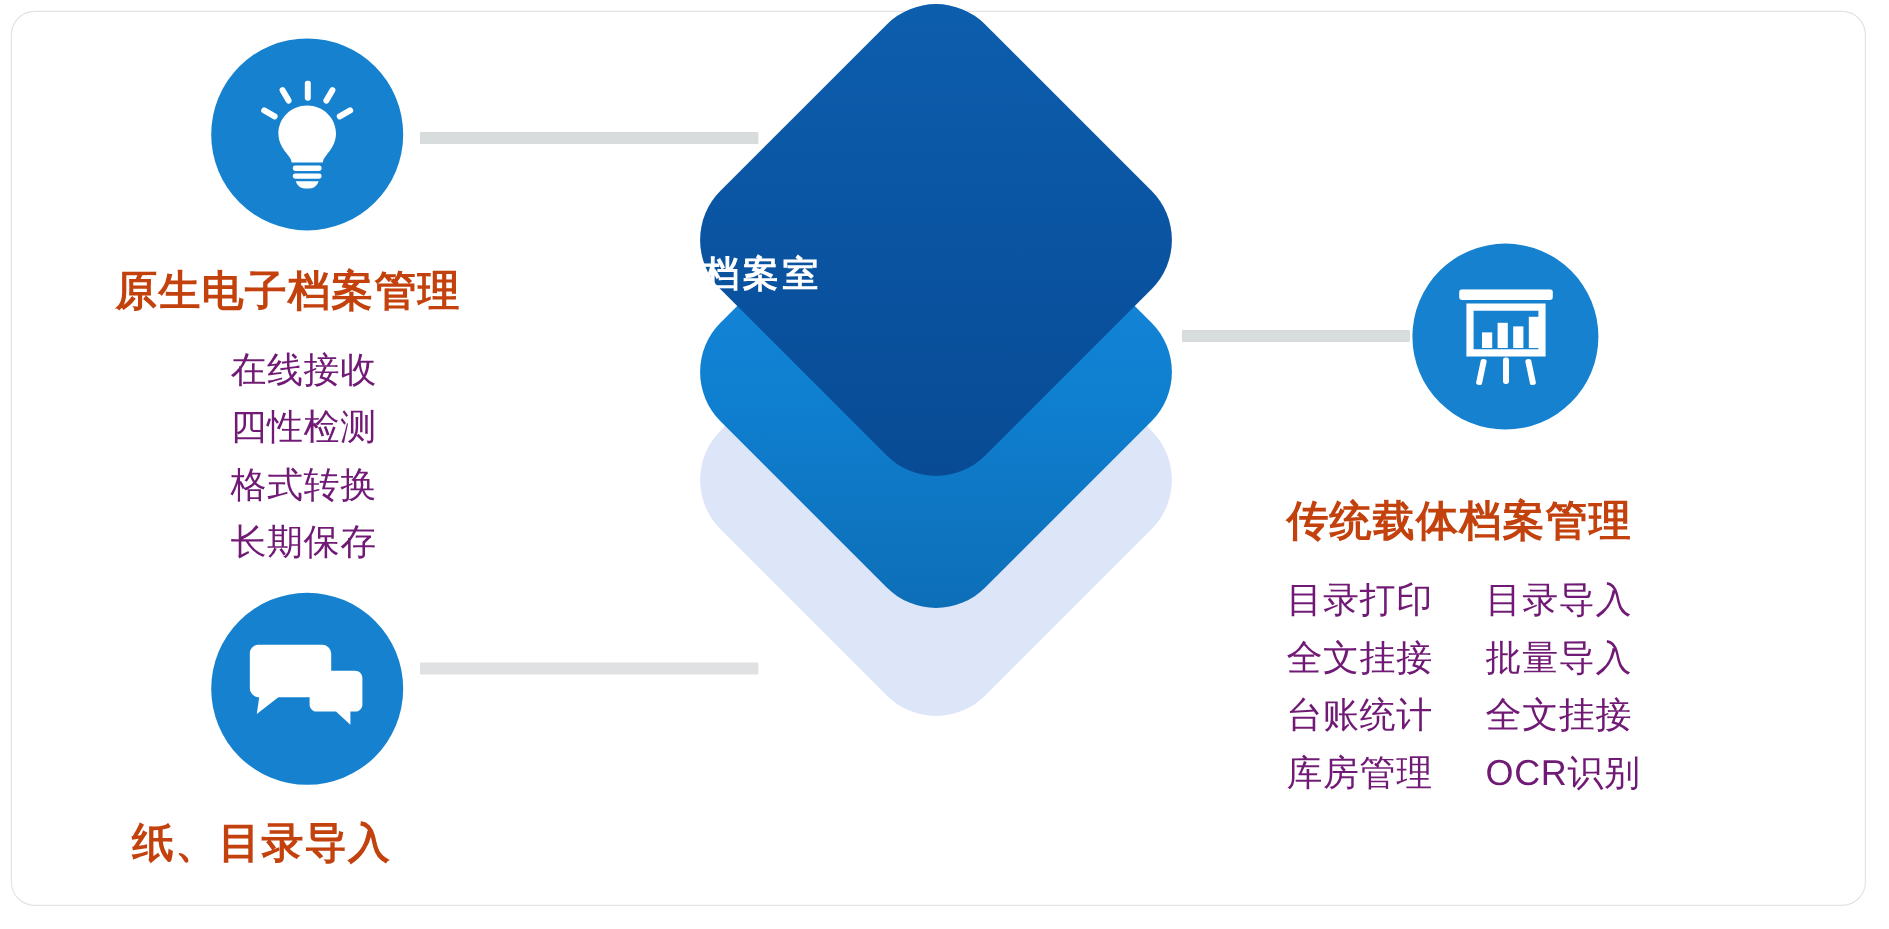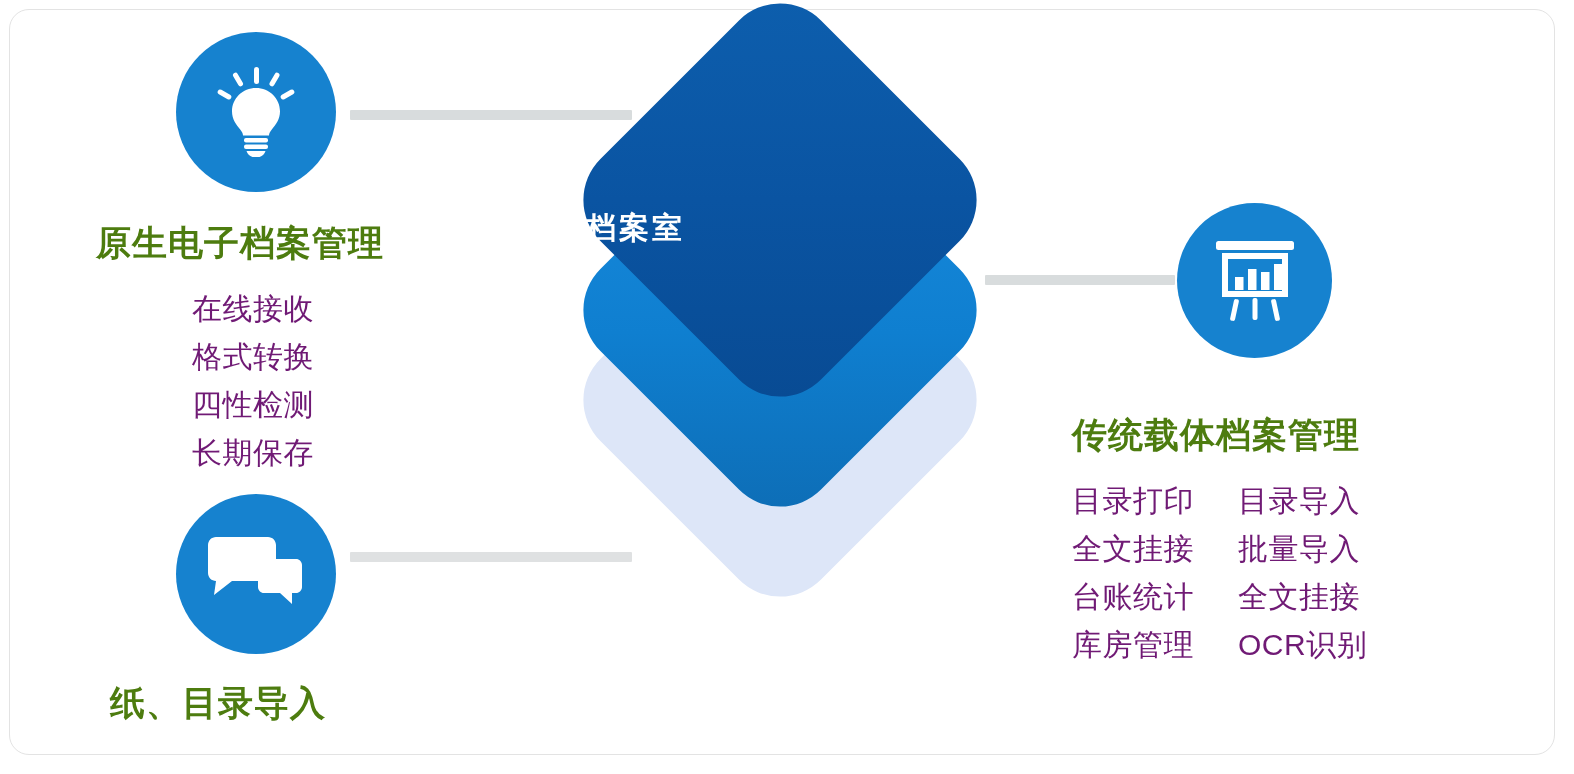--- a/index.html
+++ b/index.html
@@ -80,21 +80,21 @@
     color: #ffffff;
     font-size: 30px;
     font-weight: bold;
     letter-spacing: 3px;
     white-space: nowrap;
   }
 
   
   .block { position: absolute; }
   .block-heading {
-    color: #4d7c0f;
+    color: #c2410c;
     font-size: 35px;
     font-weight: bold;
     letter-spacing: 1px;
     white-space: nowrap;
     line-height: 1.1;
   }
   .item-list { margin: 0; padding: 0; list-style: none; }
   .item {
     color: #701a75;
     font-size: 30px;
@@ -172,22 +172,22 @@
         <rect x="59" y="58" width="5" height="22" rx="2" transform="rotate(-12 61.5 69)"></rect>
         <rect x="38.5" y="57" width="5" height="22" rx="2"></rect>
       </svg>
     </span>
   </div>
 
   <div class="block" style="left:96px; top:224px; width:420px;">
     <div class="block-heading">原生电子档案管理</div>
     <ul class="item-list" style="margin-top:22px; padding-left:96px;">
       <li class="item">在线接收</li>
+      <li class="item">四性检测</li>
       <li class="item">格式转换</li>
-      <li class="item">四性检测</li>
       <li class="item">长期保存</li>
     </ul>
   </div>
 
   <div class="block" style="left:110px; top:684px; width:420px;">
     <div class="block-heading">纸、目录导入</div>
   </div>
 
   <div class="block" style="left:1072px; top:388px; width:430px;margin-top:28px;">
     <div class="block-heading">传统载体档案管理</div>

